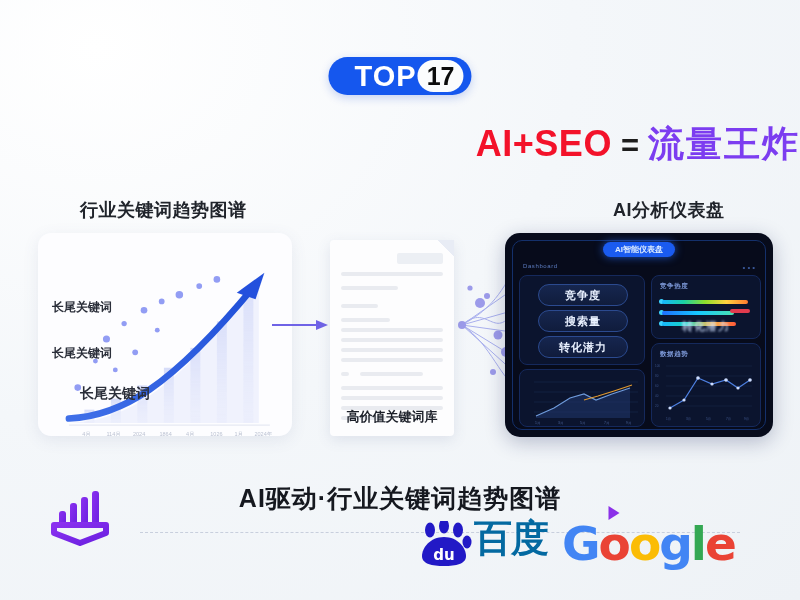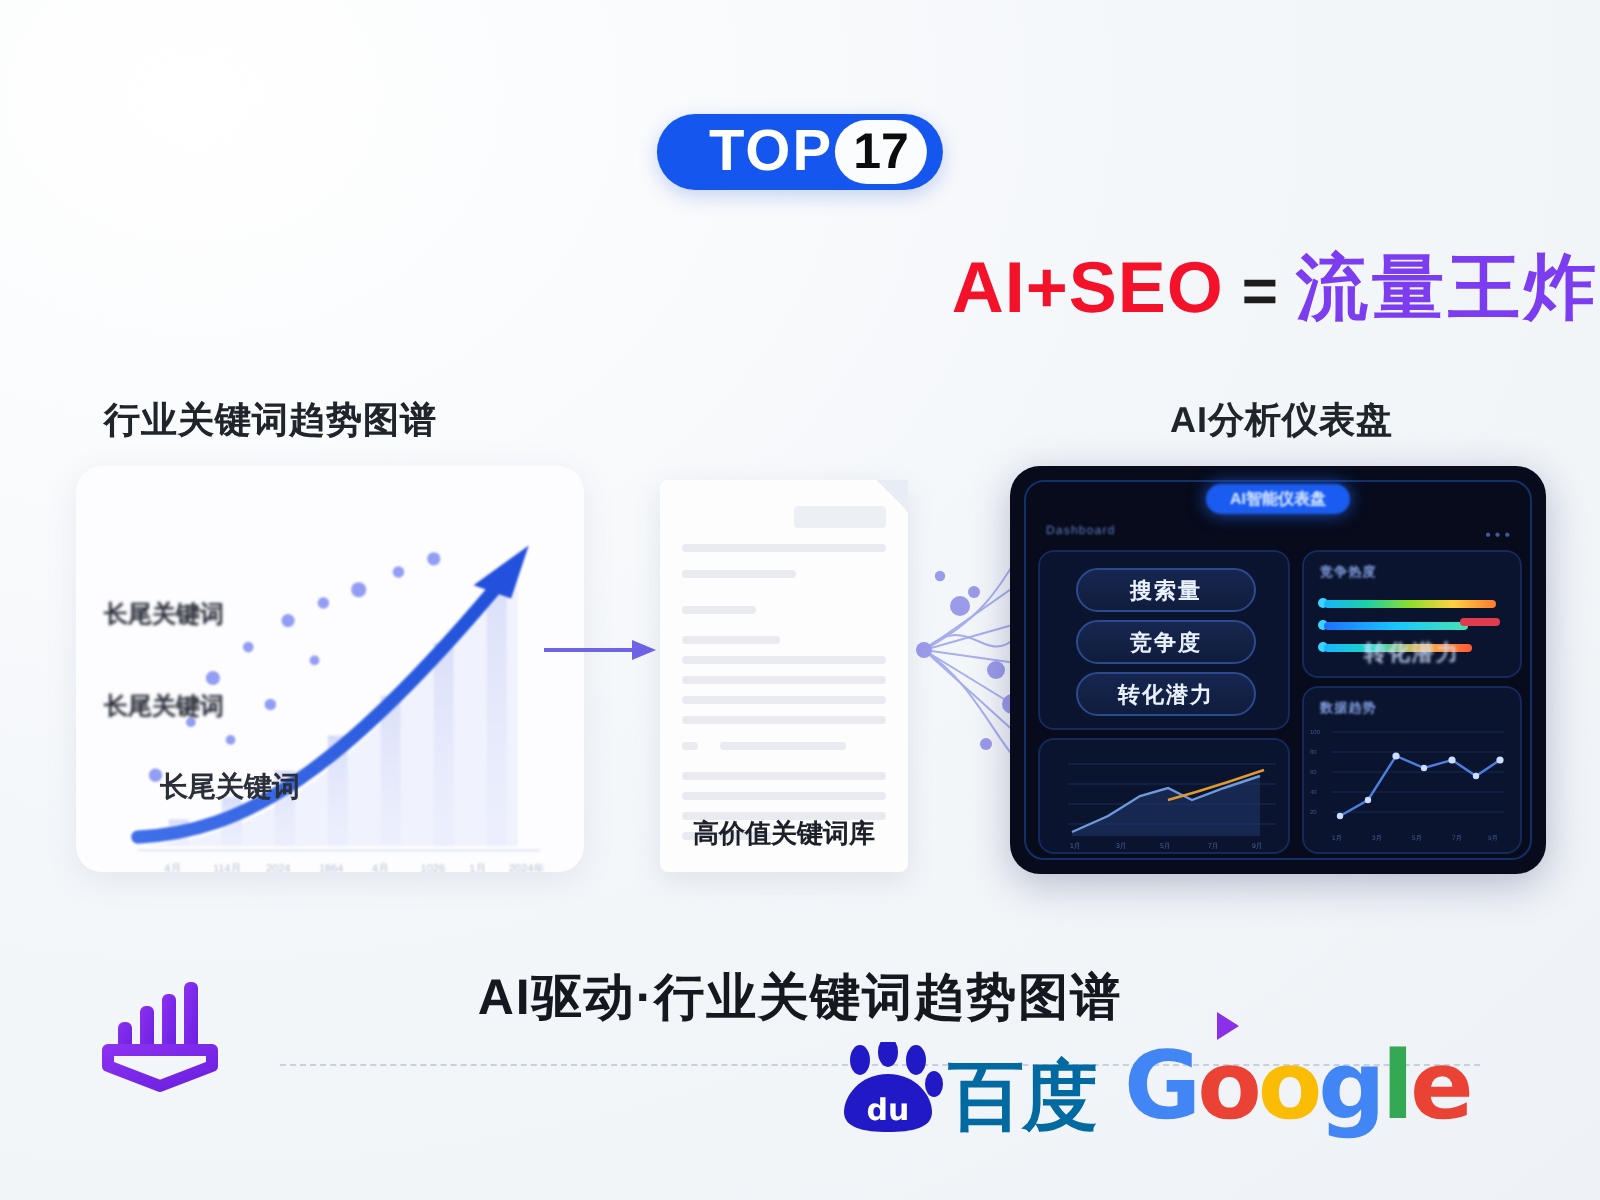--- a/index.html
+++ b/index.html
@@ -37,21 +37,21 @@
     text-align:right;font-size:36px;font-weight:bold;line-height:1;
     white-space:nowrap;
   }
   .headline .hl-red{color:#f3122a;letter-spacing:.5px;}
   .headline .hl-eq{color:#1d1d1d;padding:0 9px;font-size:31px;}
   .headline .hl-purple{color:#7c3df0;letter-spacing:2px;}
 
   
   .cap{
     position:absolute;font-size:18px;font-weight:bold;color:#20242b;
-    letter-spacing:.5px;white-space:nowrap;
+    letter-spacing:.5px;white-space:nowrap;margin-left:28px;
   }
   .cap-left{left:52px;top:198px;}
   .cap-right{left:585px;top:198px;}
 
   
   .card-chart{
     position:absolute;left:38px;top:233px;width:254px;height:203px;
     background:#fdfdff;border-radius:13px;
     box-shadow:0 4px 16px rgba(80,90,140,.10);
     overflow:hidden;
@@ -149,21 +149,21 @@
     font-size:25px;font-weight:bold;color:#15181f;letter-spacing:1px;
     white-space:nowrap;
   }
   .bottom-rule{
     position:absolute;left:140px;right:60px;top:532px;height:0;
     border-top:1px dashed #c8cfdd;
   }
   .logo-icon{position:absolute;left:48px;top:487px;}
 
   .logos{position:absolute;left:418px;top:520px;display:flex;align-items:center;gap:14px;}
-  .baidu{display:flex;align-items:flex-end;}
+  .baidu{display:flex;align-items:flex-start;}
   .baidu-text{
     color:#0369a1;font-size:38px;font-weight:bold;line-height:.92;
     letter-spacing:-1px;margin-left:2px;
   }
   .google{
     font-family:"DejaVu Sans","Liberation Sans",sans-serif;
     font-size:47px;font-weight:bold;line-height:1;letter-spacing:-2px;
     display:flex;align-items:center;
   }
   .g-b{color:#4285f4;} .g-r{color:#ea4335;} .g-y{color:#fbbc05;} .g-g{color:#34a853;}
@@ -305,22 +305,22 @@
   <div class="doc-cap">高价值关键词库</div>
 </div>
 
 <div class="card-dash">
   <div class="dash-inner"></div>
   <div class="dash-badge">AI智能仪表盘</div>
   <div class="dash-brand">Dashboard</div>
   <div class="dash-dots">•••</div>
 
   <div class="panel p-pills">
+    <div class="pill">竞争度</div>
     <div class="pill">搜索量</div>
-    <div class="pill">竞争度</div>
     <div class="pill pill-blur">转化潜力</div>
   </div>
 
   <div class="panel p-spark">
     <svg viewBox="0 0 124 56" width="124" height="56">
       <g stroke="#1b2c57" stroke-width=".5">
         <line x1="14" y1="12" x2="118" y2="12"></line>
           <line x1="14" y1="22" x2="118" y2="22"></line>
         <line x1="14" y1="32" x2="118" y2="32"></line>
           <line x1="14" y1="42" x2="118" y2="42"></line>

